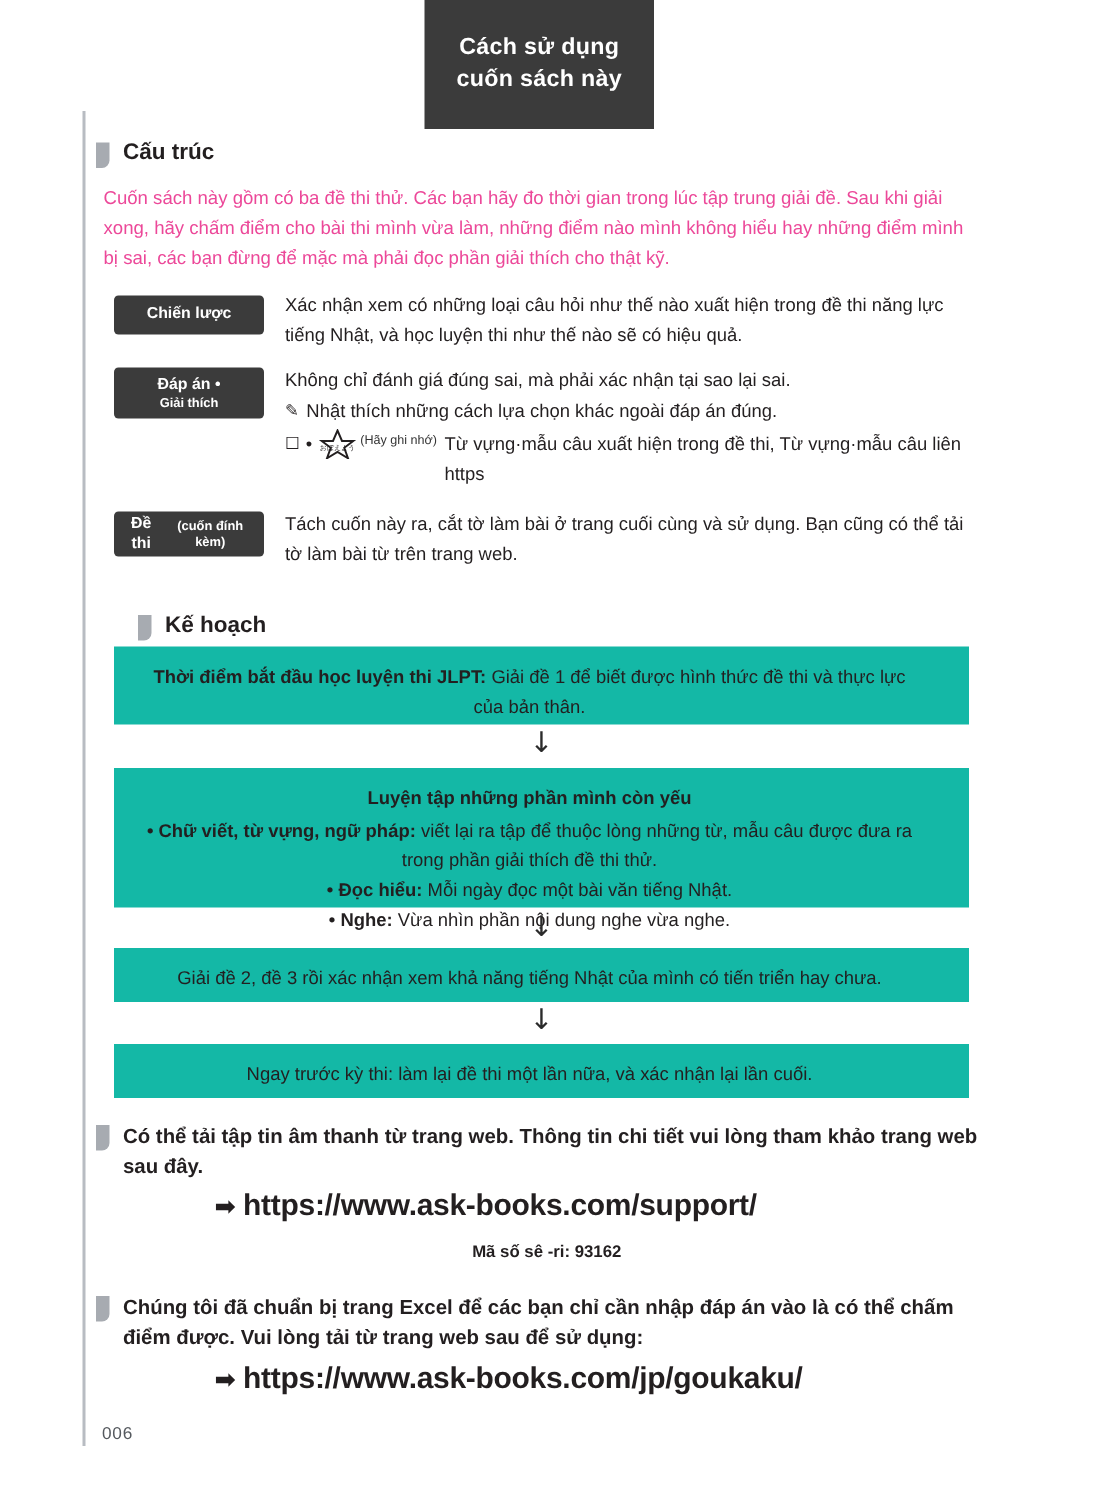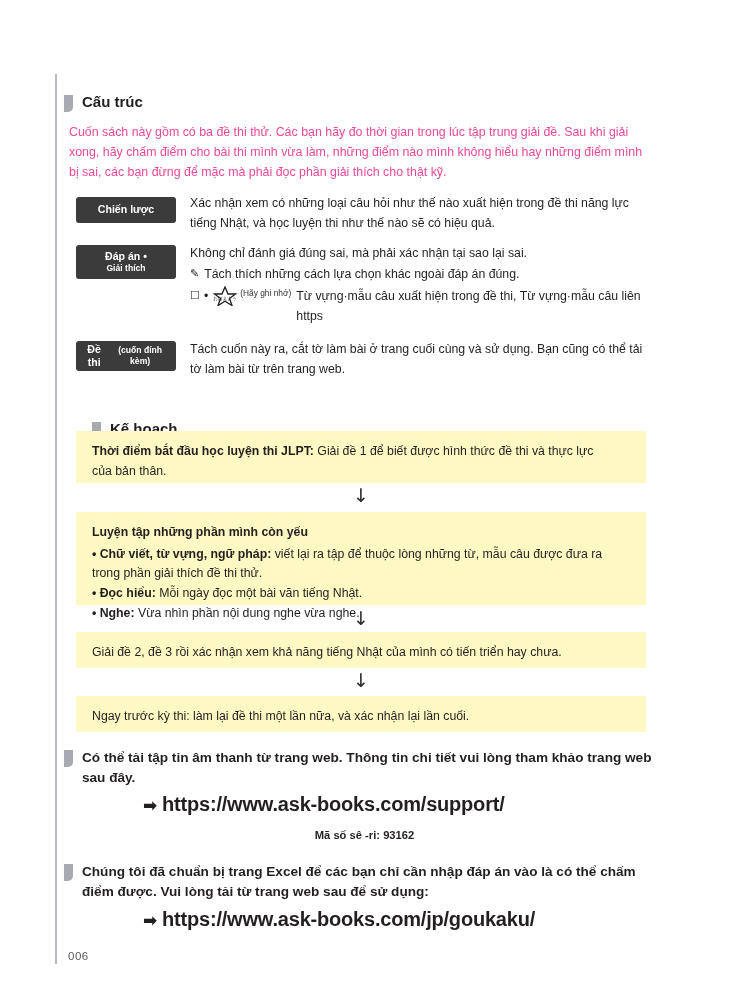--- a/index.html
+++ b/index.html
@@ -92,25 +92,26 @@
   }
   .pill .sub { font-size: 8.6px; font-weight: bold; display:block; }
   .rowtext {
     position: absolute;
     font-size: 12.3px;
     line-height: 1.6;
   }
   
   .planbox {
     position: absolute;
-    background: #fef9c3;
+    background: #14b8a6;
     box-sizing: border-box;
     padding: 11px 32px 11px 16px;
     font-size: 12.3px;
     line-height: 1.6;
+    text-align: center;
   }
   .arrow-down {
     position: absolute;
     font-size: 19px;
     color: #2b2b2b;
     line-height: 1;
     text-align: center;
     width: 20px;
     font-family: "DejaVu Sans", sans-serif;
   }
@@ -154,20 +155,26 @@
   .star svg { position: absolute; left: 0; top: -1px; }
   .tinynote { font-size: 8.4px; color: #333; }
   .pencil { font-family: "DejaVu Sans", sans-serif; font-size: 11px; }
   .sq { font-family: "DejaVu Sans", sans-serif; font-size: 11px; }
 </style>
 </head>
 <body>
 
 <div class="page">
 
+  <div class="title-box">
+    <div>
+      <div>Cách sử dụng</div>
+      <div>cuốn sách này</div>
+    </div>
+  </div>
 
   <div class="left-rule"></div>
 
   <div class="sec-head" style="left:64px; top:93px;">
     <span class="flag"></span>
     <span class="txt">Cấu trúc</span>
   </div>
 
   <div class="para" style="left:69px; top:122px; width:578px;">Cuốn sách này gồm có ba đề thi thử. Các bạn hãy đo thời gian trong lúc tập trung giải đề. Sau khi giải xong, hãy chấm điểm cho bài thi mình vừa làm, những điểm nào mình không hiểu hay những điểm mình bị sai, các bạn đừng để mặc mà phải đọc phần giải thích cho thật kỹ.</div>
 
@@ -177,21 +184,21 @@
   <div class="rowtext" style="left:190px; top:194px; width:456px;">Xác nhận xem có những loại câu hỏi như thế nào xuất hiện trong đề thi năng lực tiếng Nhật, và học luyện thi như thế nào sẽ có hiệu quả.</div>
 
   <div class="pill" style="left:76px; top:245px; width:100px; height:34px; flex-direction:column;">
     <span>Đáp án •</span>
     <span class="sub">Giải thích</span>
   </div>
   <div class="rowtext" style="left:190px; top:244px; width:456px;">
     <div>Không chỉ đánh giá đúng sai, mà phải xác nhận tại sao lại sai.</div>
     <div style="display:flex; align-items:flex-start; margin-top:1px;">
       <span class="pencil" style="margin-right:5px;">✎</span>
-      <span>Tách thích những cách lựa chọn khác ngoài đáp án đúng.</span>
+      <span>Nhật thích những cách lựa chọn khác ngoài đáp án đúng.</span>
     </div>
     <div style="display:flex; align-items:flex-start; margin-top:3px;">
       <span class="sq" style="margin-right:4px;">☐</span>
       <span style="margin-right:4px;">•</span>
       <span class="star">
         <svg width="26" height="20" viewBox="0 0 26 20">
           <polygon points="13,1 16,8 23.5,8 17.5,12.5 20,19.5 13,15.2 6,19.5 8.5,12.5 2.5,8 10,8" fill="none" stroke="#231f20" stroke-width="1.3"></polygon>
           <text x="13" y="14" font-size="4.6" text-anchor="middle" fill="#231f20" font-family="DejaVu Sans">おぼえよう</text>
         </svg>
       </span>
@@ -199,21 +206,21 @@
       <span style="flex:1;">Từ vựng·mẫu câu xuất hiện trong đề thi, Từ vựng·mẫu câu liên https</span>
     </div>
   </div>
 
   <div class="pill" style="left:76px; top:341px; width:100px; height:30px; flex-direction:row;">
     <span>Đề thi</span>
     <span class="sub">(cuốn đính kèm)</span>
   </div>
   <div class="rowtext" style="left:190px; top:340px; width:456px;">Tách cuốn này ra, cắt tờ làm bài ở trang cuối cùng và sử dụng. Bạn cũng có thể tải tờ làm bài từ trên trang web.</div>
 
-  <div class="sec-head" style="left:64px; top:420px;padding-left:28px;">
+  <div class="sec-head" style="left:64px; top:408px;padding-left:28px;">
     <span class="flag"></span>
     <span class="txt">Kế hoạch</span>
   </div>
 
   <div class="planbox" style="left:76px; top:431px; width:570px; height:52px;">
     <div>
       <span class="b">Thời điểm bắt đầu học luyện thi JLPT:</span><span> Giải đề 1 để biết được hình thức đề thi và thực lực của bản thân.</span>
     </div>
   </div>
   <div class="arrow-down" style="left:351px; top:486px;">↓</div>

